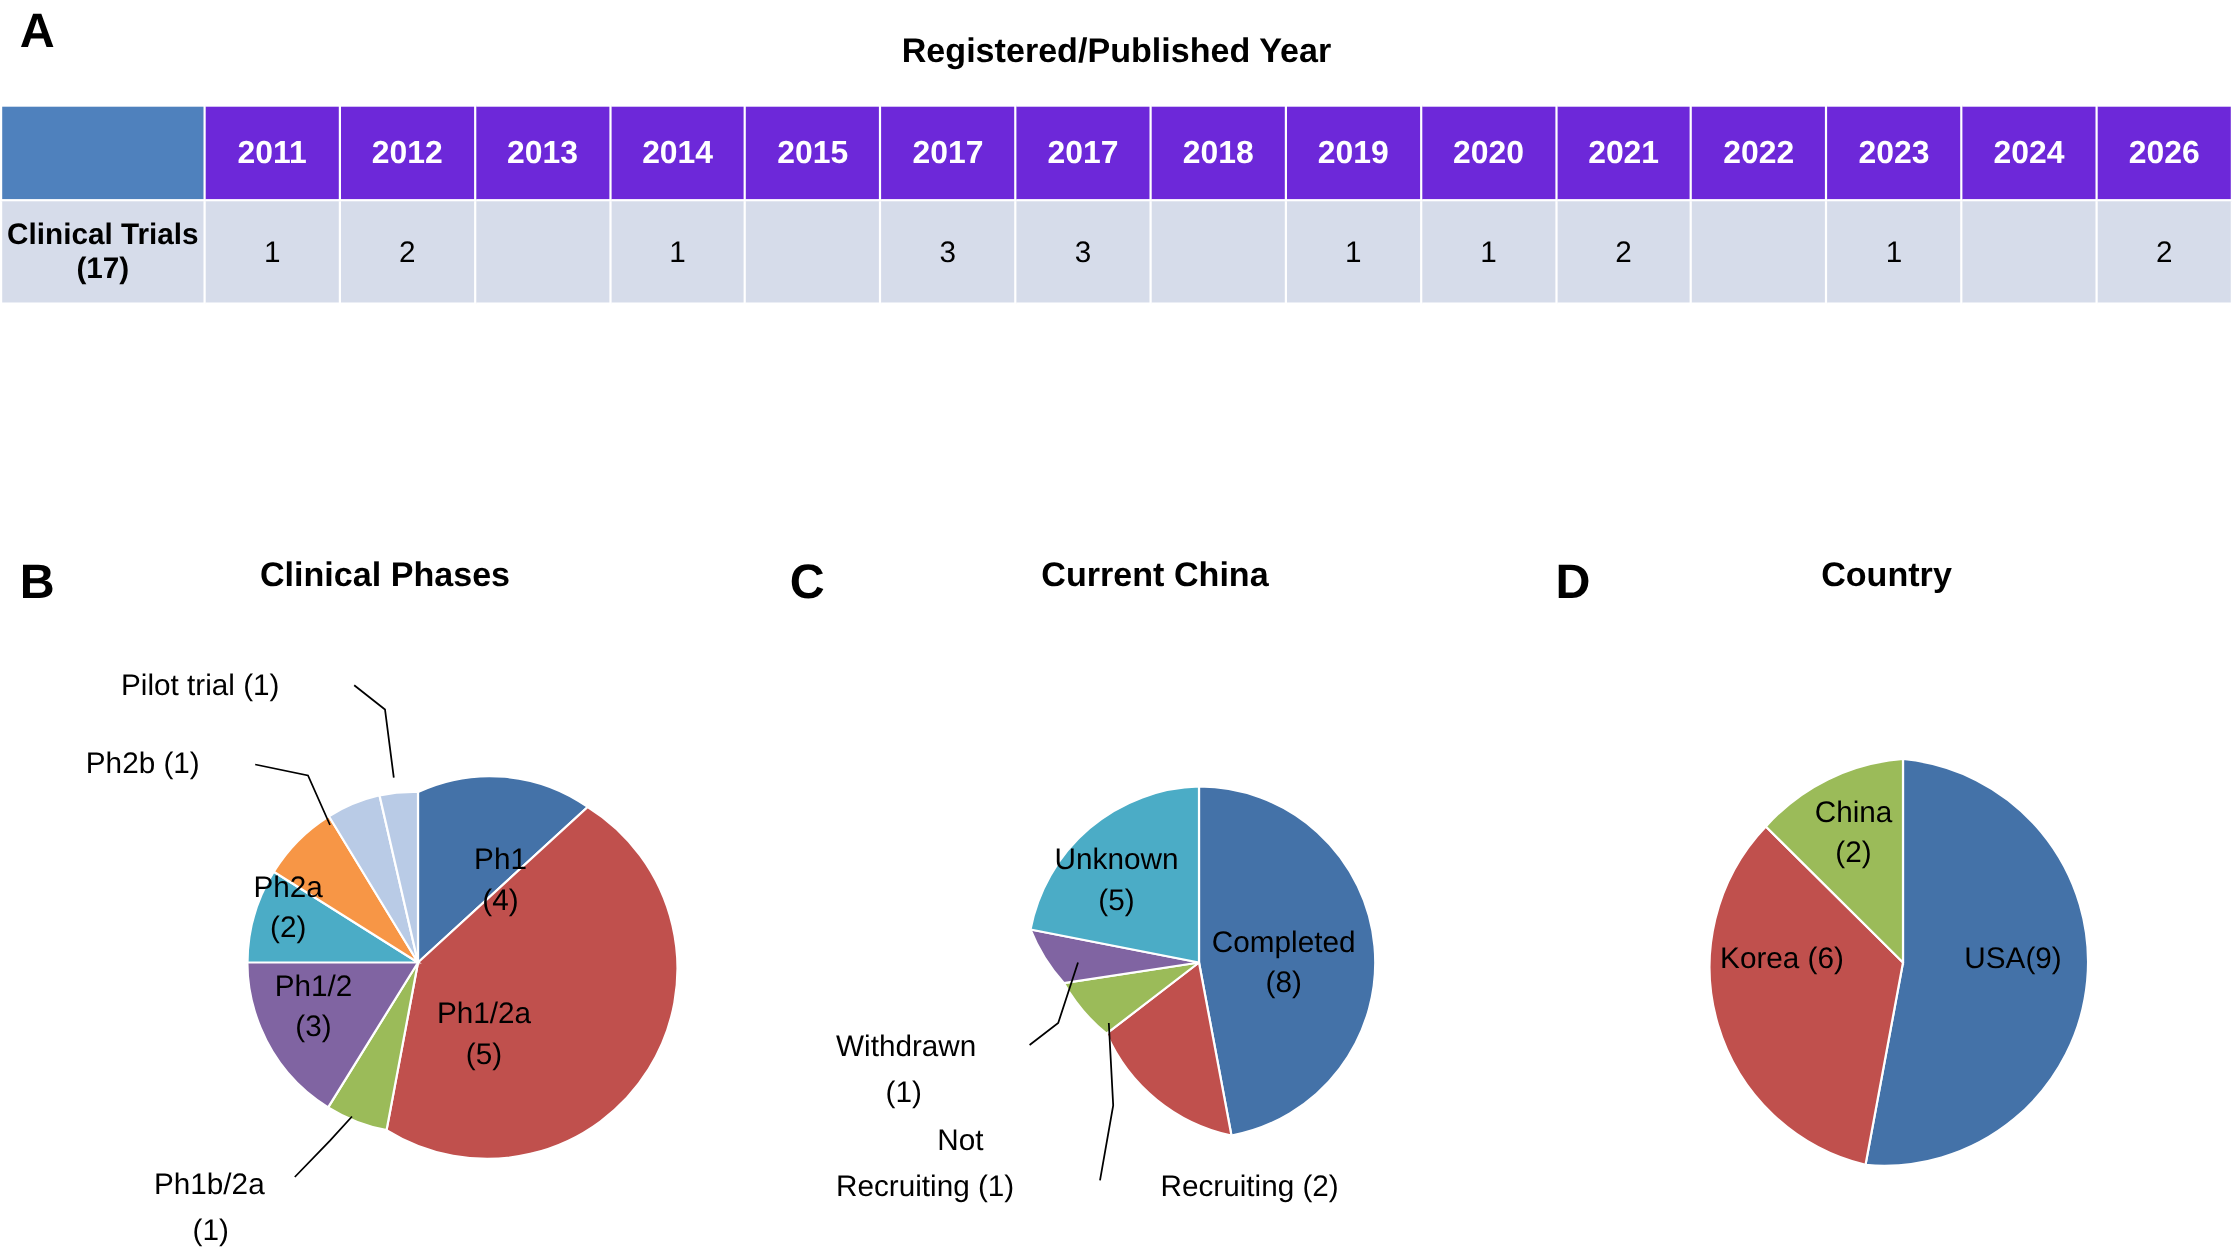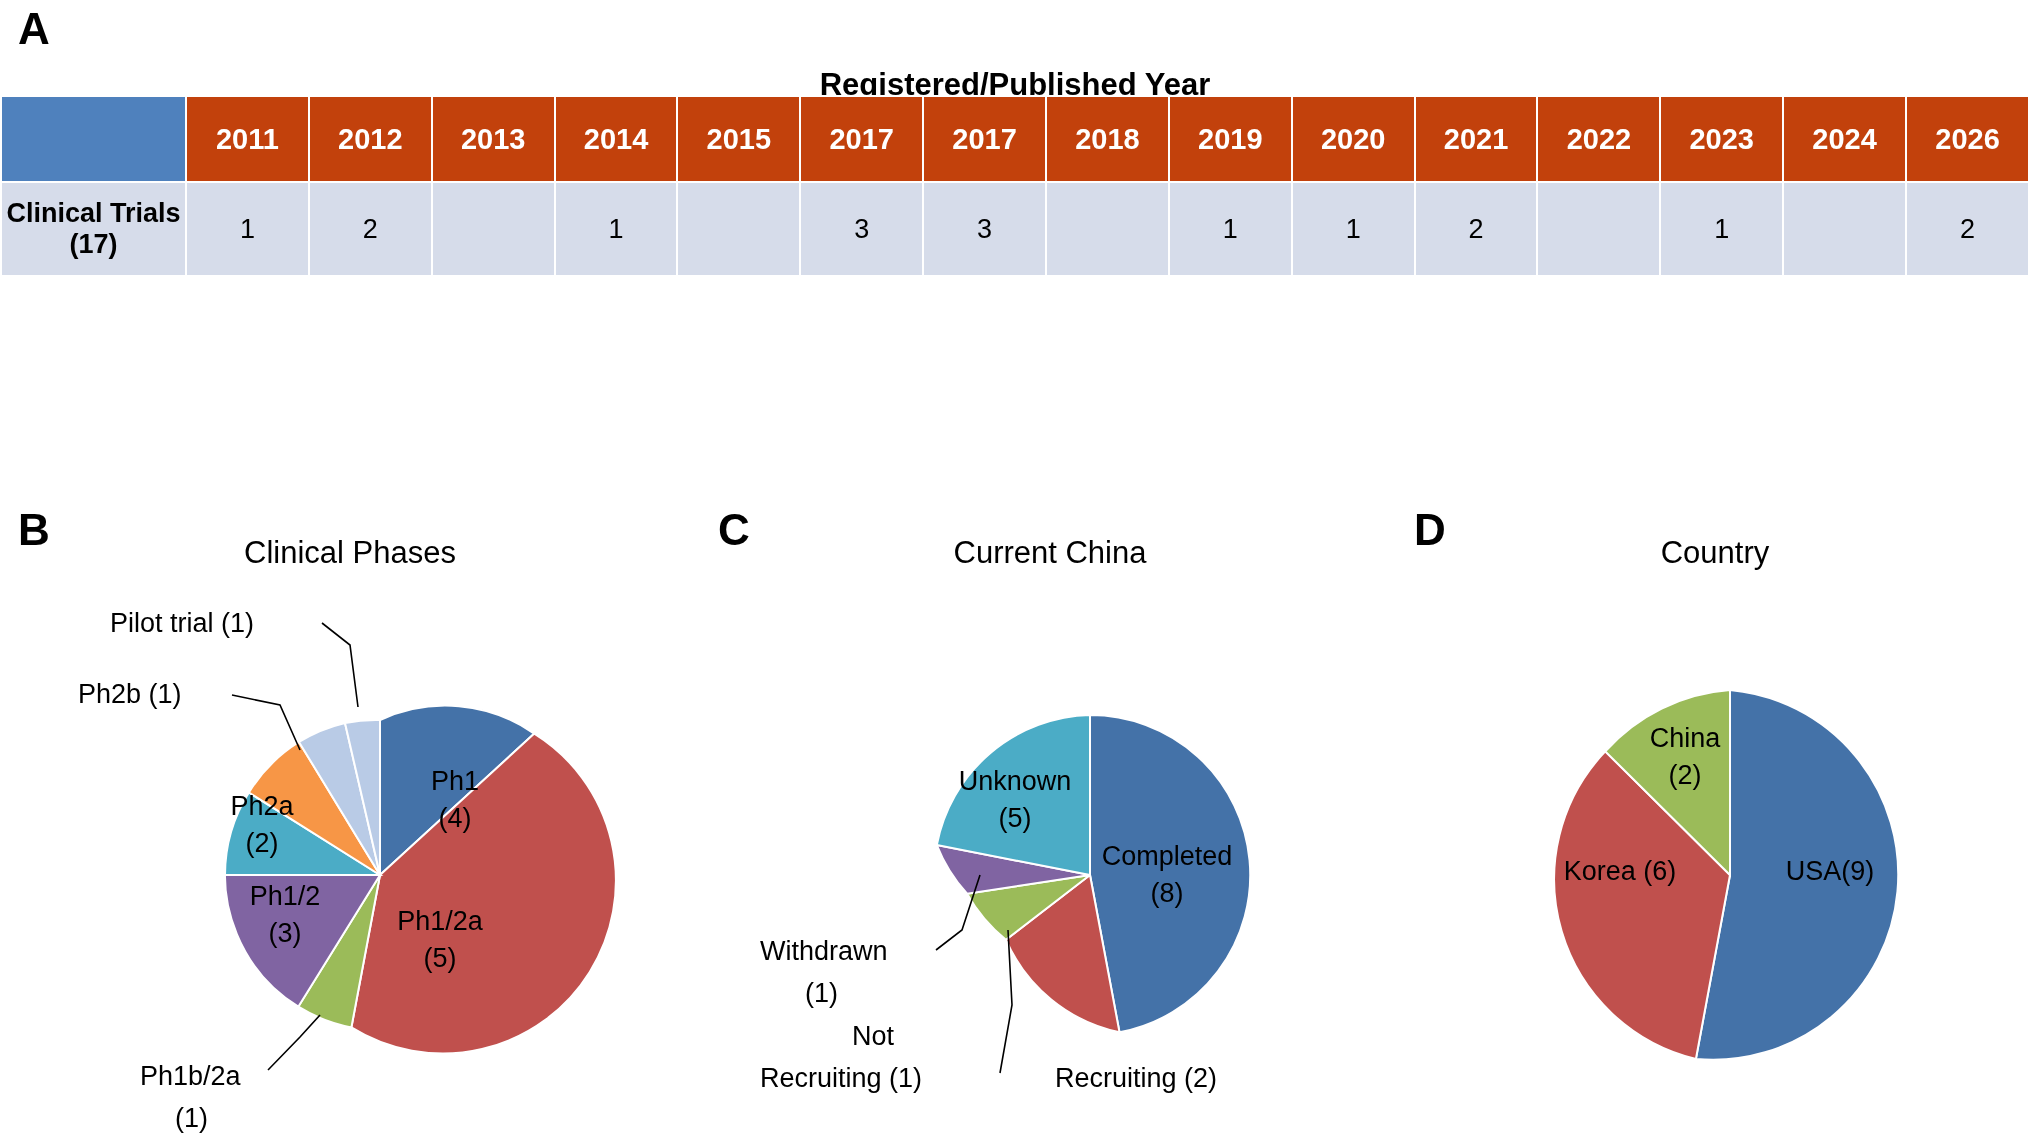--- a/index.html
+++ b/index.html
@@ -35,39 +35,38 @@
     top: 4px;
   }
   #table-title {
     position: absolute;
     left: 0;
     top: 28px;
     width: 2030px;
     text-align: center;
     font-size: 31px;
     font-weight: bold;
-    margin-top: 39px;
   }
   #year-table {
     position: absolute;
     left: 0;
     top: 95px;
     border-collapse: collapse;
     width: 2030px;
     table-layout: fixed;
   }
   #year-table col.rowhead { width: 185px; }
   #year-table th, #year-table td {
     border: 2px solid #ffffff;
     text-align: center;
     vertical-align: middle;
     font-size: 27px;
   }
   #year-table thead th {
-    background: #c2410c;
+    background: #6d28d9;
     color: #ffffff;
     font-weight: bold;
     height: 82px;
     font-size: 29px;
   }
   #year-table thead th.corner {
     background: #4f81bd;
   }
   #year-table tbody tr.row-trials td { background: #d6dcea; height: 90px; }
   #year-table tbody tr.row-papers td { background: #e9edf5; height: 90px; }
@@ -79,24 +78,24 @@
   }
 
   
   .pie-panel {
     position: absolute;
     top: 495px;
   }
   .pie-title {
     position: absolute;
     font-size: 31px;
-    font-weight: normal;
+    font-weight: bold;
     text-align: center;
     width: 100%;
-    top: 40px;
+    top: 10px;
   }
   .pie-wrap {
     position: absolute;
   }
   svg { display: block; overflow: visible; }
   .slice-label {
     font-family: "Liberation Sans", sans-serif;
     font-size: 27px;
     fill: #000;
     text-anchor: middle;

